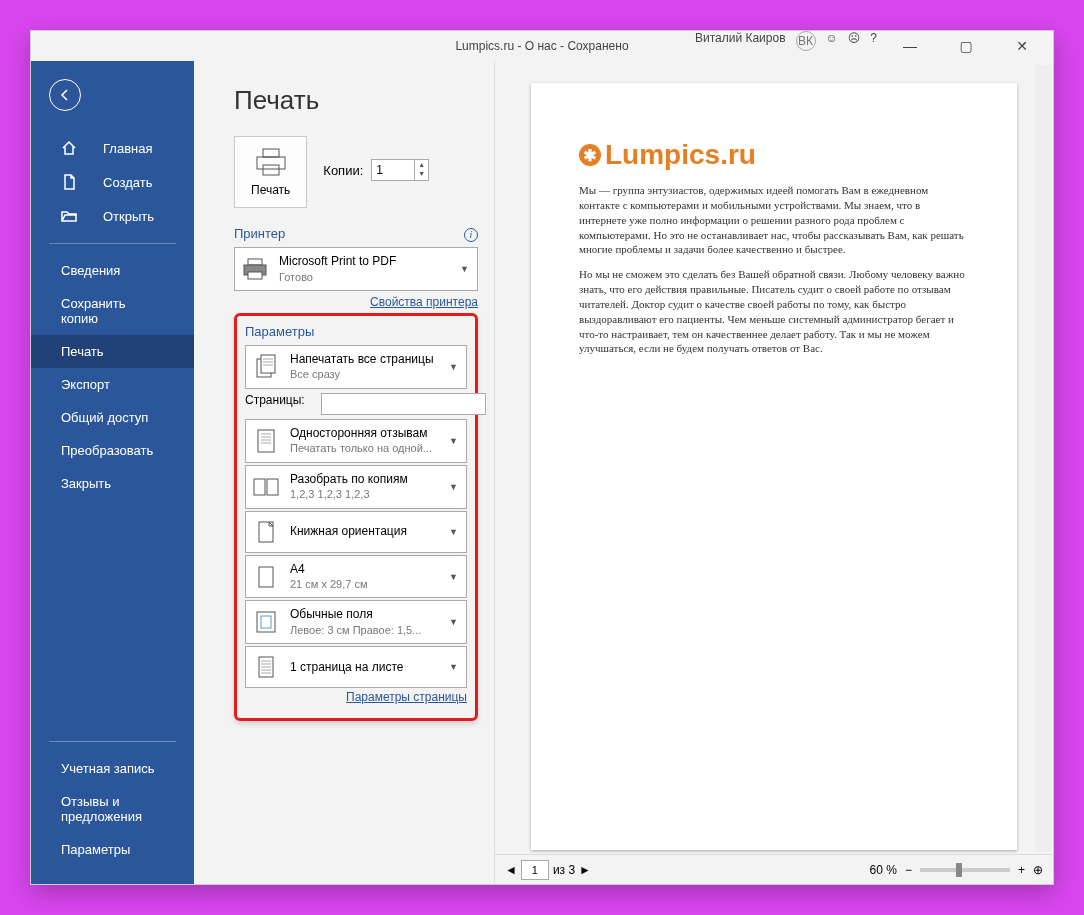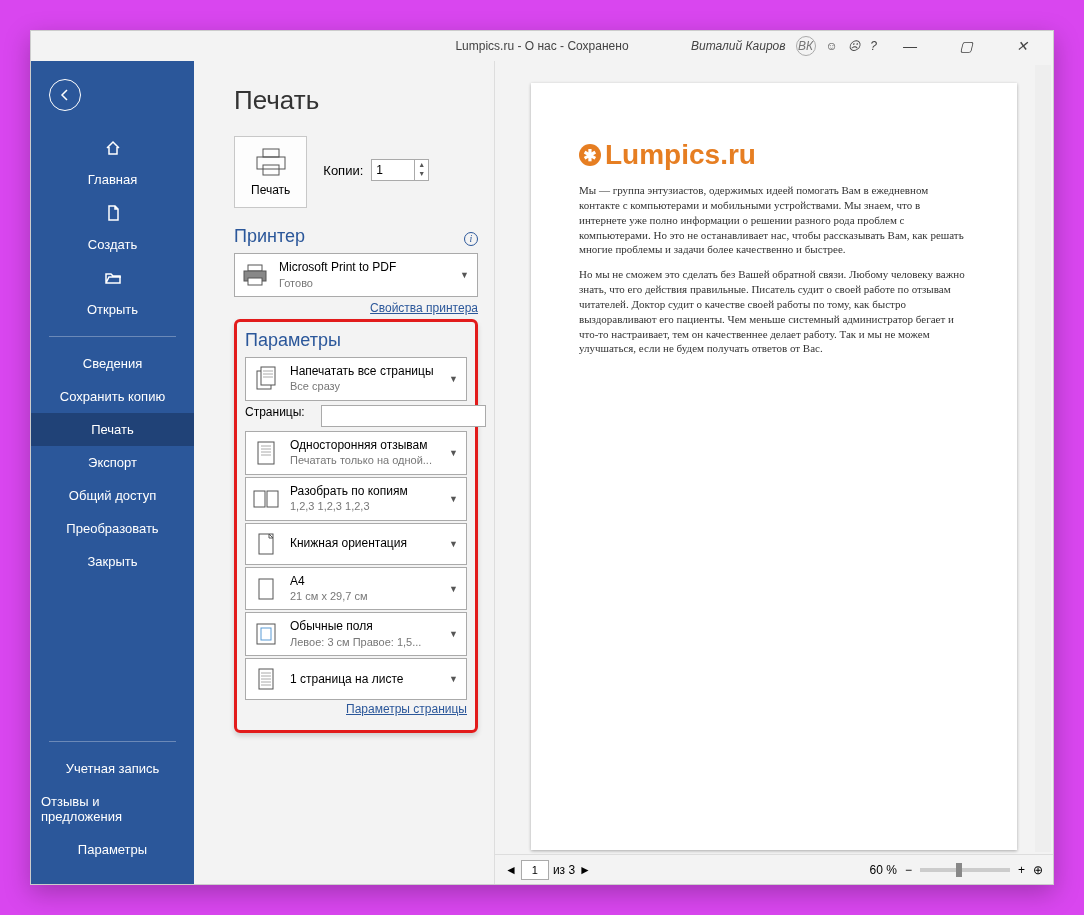--- a/index.html
+++ b/index.html
@@ -1,42 +1,42 @@
 <!DOCTYPE html>
 <html><head>
 <meta charset="utf-8">
 <style>
 * { box-sizing: border-box; margin: 0; padding: 0; }
 body { font-family: "Segoe UI", Arial, sans-serif; background: #fff; overflow: hidden; }
 .window { position: relative; width: 1084px; height: 915px; background: #d946ef; }
 .window-border { position: absolute; left: 30px; top: 30px; right: 30px; bottom: 30px; border: 1px solid #ccc; box-shadow: 0 8px 24px rgba(0,0,0,0.25); background: #f3f3f3; display: flex; flex-direction: column; }
 .titlebar { height: 30px; display: flex; align-items: center; background: #f3f3f3; font-size: 12px; color: #444; position: relative; }
 .titlebar-center { position: absolute; left: 0; right: 0; text-align: center; }
-.titlebar-right { position: absolute; right: 0; display: flex; align-items: center; gap: 10px; padding-right: 8px; font-style: italic; }
+.titlebar-right { position: absolute; right: 0; display: flex; align-items: flex-start; gap: 10px; padding-right: 8px; }
 .user-initials { border: 1px solid #aaa; border-radius: 50%; width: 20px; height: 20px; font-size: 12px; display: inline-flex; align-items: center; justify-content: center; color: #777; }
 .win-btn { width: 46px; height: 30px; display: flex; align-items: center; justify-content: center; font-size: 14px; color: #444; }
 .main-area { flex: 1; display: flex; min-height: 0; }
 .sidebar { width: 163px; background: #2b579a; color: #fff; display: flex; flex-direction: column; padding-top: 18px; font-size: 13px; }
 .back-btn { width: 32px; height: 32px; border: 1px solid #fff; border-radius: 50%; margin-left: 18px; margin-bottom: 20px; display: flex; align-items: center; justify-content: center; }
-.nav-item { display: flex; align-items: center; gap: 16px; padding: 9px 10px; cursor: pointer; flex-direction: column; }
+.nav-item { display: flex; align-items: center; gap: 26px; padding: 9px 30px; cursor: pointer; }
 .nav-item.active { background: #204277; }
 .nav-sep { height: 1px; background: rgba(255,255,255,0.3); margin: 10px 18px; }
 .nav-bottom { margin-top: auto; margin-bottom: 18px; }
 .content { flex: 1; display: flex; min-height: 0; }
 .left-panel { width: 300px; padding: 24px 16px 16px 40px; display: flex; flex-direction: column; overflow: hidden; }
 .page-title { font-size: 26px; font-weight: 300; color: #333; margin-bottom: 20px; }
 .print-row { display: flex; align-items: flex-start; gap: 16px; margin-bottom: 10px; }
 .print-btn { border: 1px solid #c8c8c8; background: #fdfdfd; padding: 10px 16px; display: flex; flex-direction: column; align-items: center; gap: 6px; font-size: 12px; cursor: pointer; }
 .copies-row { display: flex; align-items: center; gap: 8px; font-size: 13px; margin-top: 23px; }
 .spinner { border: 1px solid #aaa; background: #fff; display: flex; align-items: stretch; height: 22px; }
 .spinner input { border: none; width: 42px; padding: 0 4px; font-size: 12px; outline: none; }
 .spinner-arrows { display: flex; flex-direction: column; border-left: 1px solid #aaa; }
 .spinner-arrows span { font-size: 7px; line-height: 1; padding: 1px 3px; color: #555; cursor: pointer; }
 .section-hdr { display: flex; justify-content: space-between; align-items: baseline; margin-top: 8px; }
-.section-title { font-size: 18px; color: #2b579a; font-weight: 400; margin-bottom: 6px; }
+.section-title { font-size: 13px; color: #2b579a; font-weight: 400; margin-bottom: 6px; }
 .info-i { width: 14px; height: 14px; border: 1px solid #2b579a; border-radius: 50%; display: inline-flex; align-items: center; justify-content: center; font-size: 10px; color: #2b579a; font-style: italic; font-family: Georgia, serif; }
 .dropdown { border: 1px solid #aaa; background: #fff; display: flex; align-items: center; padding: 6px 6px; gap: 10px; font-size: 12px; cursor: pointer; position: relative; margin-bottom: 2px; }
 .dropdown .dd-text { flex: 1; display: flex; flex-direction: column; line-height: 1.3; }
 .dropdown .dd-sub { color: #777; font-size: 11px; }
 .dd-arrow { font-size: 9px; color: #555; padding: 0 2px; }
 .link-txt { color: #2b579a; text-decoration: underline; font-size: 12px; cursor: pointer; text-align: right; margin: 2px 0 8px; }
 .highlight-box { border: 3px solid #e21b1b; border-radius: 6px; padding: 8px 8px 6px; margin-top: -4px; box-shadow: 0 3px 5px rgba(0,0,0,0.15); }
 .pages-row { display: flex; align-items: flex-start; gap: 16px; margin: 4px 0; font-size: 12px; }
 .pages-row input { border: 1px solid #aaa; height: 22px; flex: 1; padding: 0 4px; font-size: 12px; }
 .icon-box { width: 28px; height: 28px; display: flex; align-items: center; justify-content: center; flex-shrink: 0; }

